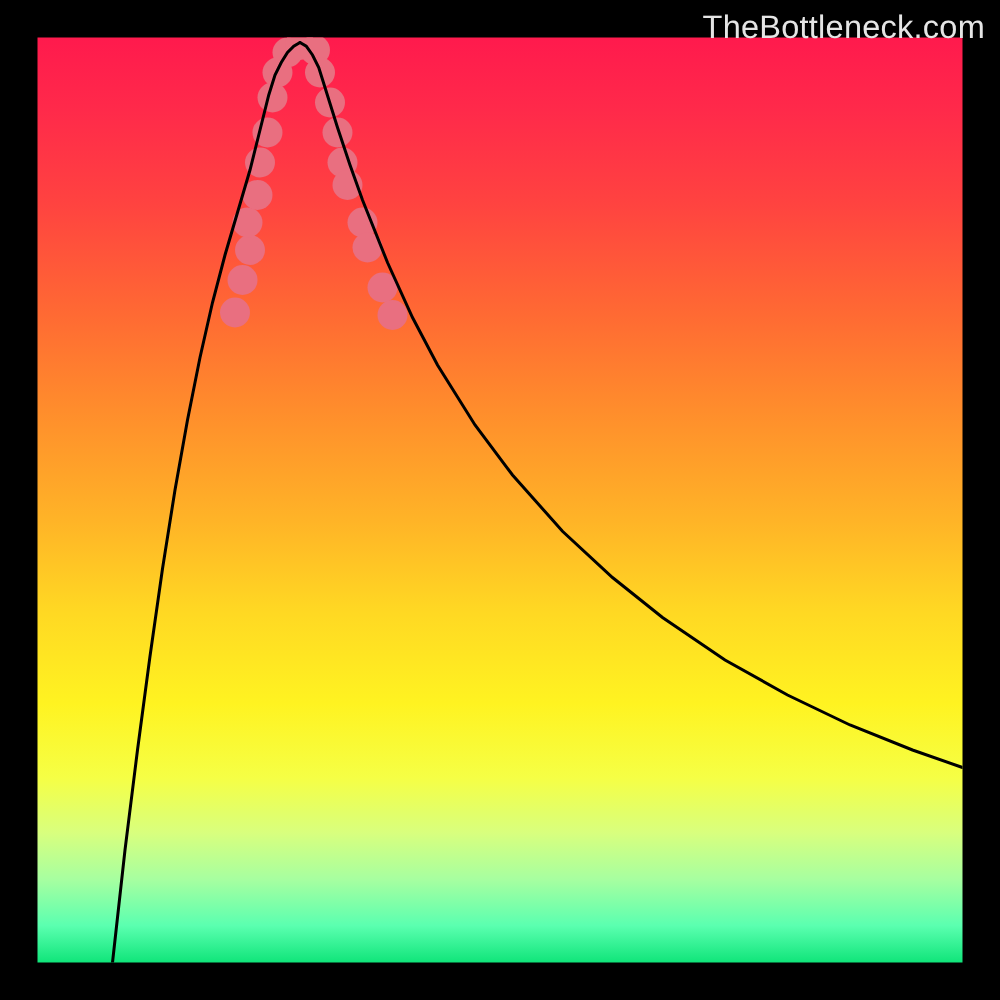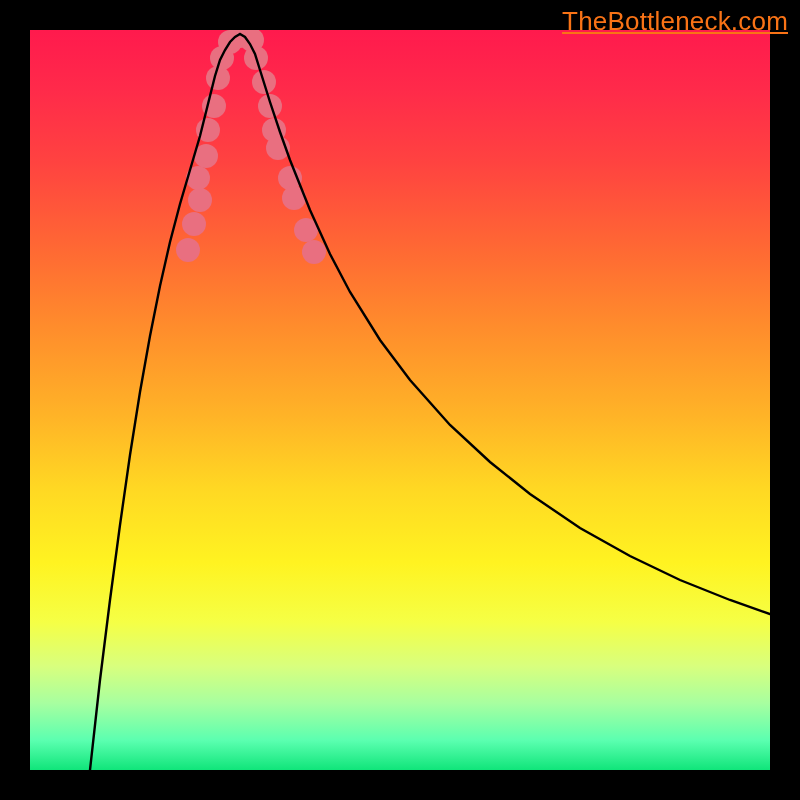--- a/index.html
+++ b/index.html
@@ -39,27 +39,26 @@
       #d8ff7e 86%,
       #a7ffa0 91%,
       #5bffb0 96%,
       #10e57a 100%
     );
   }
   .watermark {
     position: absolute;
     top: 6px;
     right: 12px;
-    color: #f97316;
+    color: #e5e5e5;
     font-size: 26px;
     font-weight: 500;
     letter-spacing: 0.2px;
     user-select: none;
     pointer-events: none;
-    text-decoration: underline;
   }
   svg.overlay {
     position: absolute;
     left: 0;
     top: 0;
   }
 </style>
 </head>
 <body>
 

